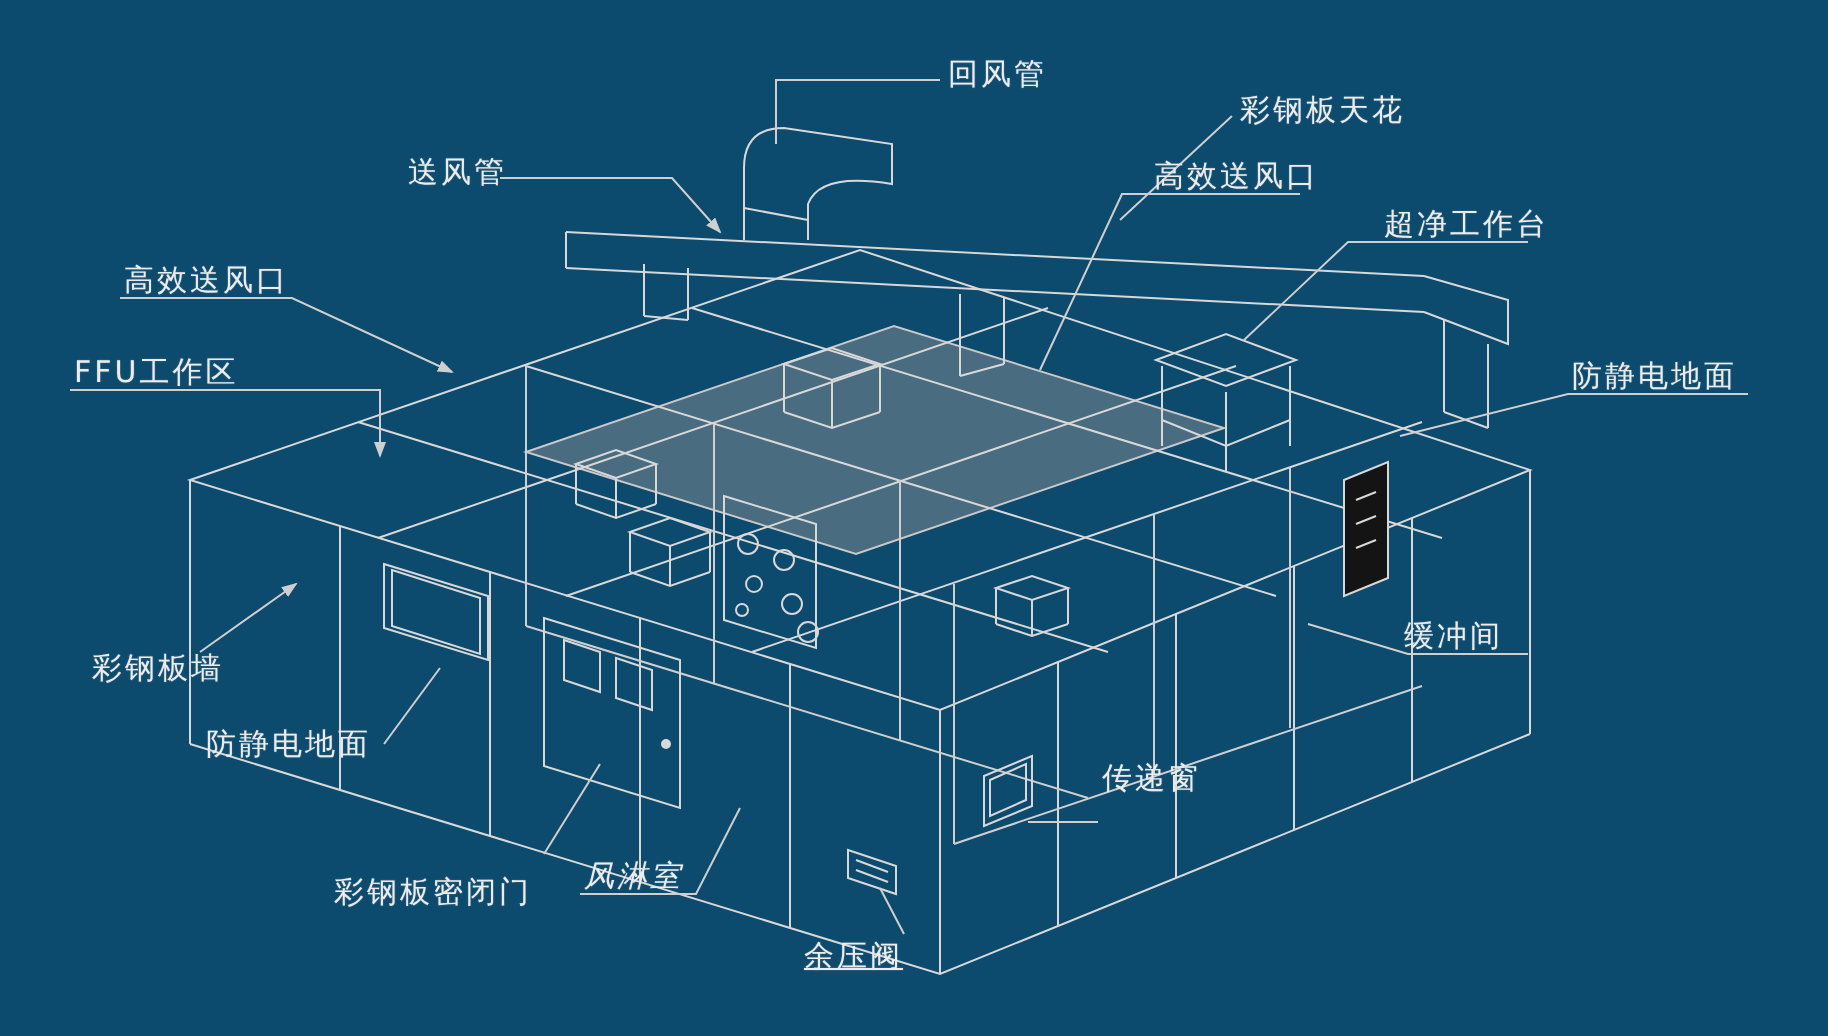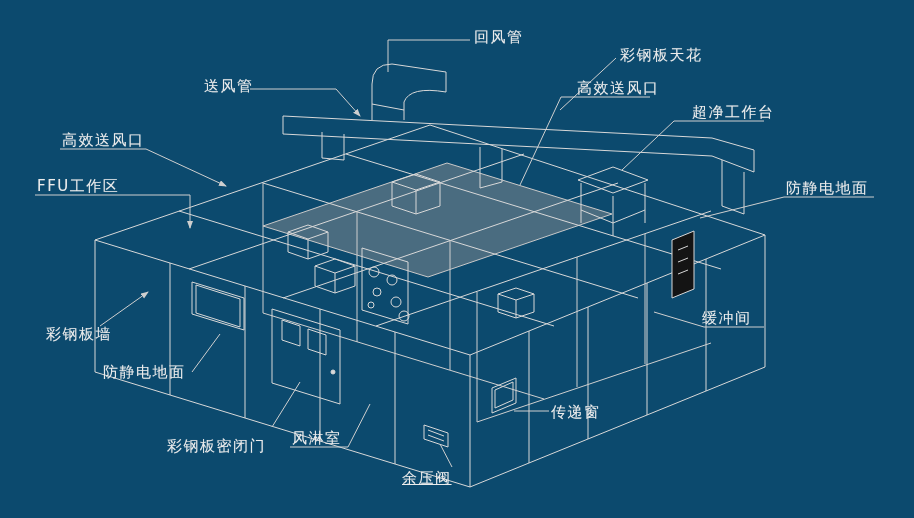--- a/index.html
+++ b/index.html
@@ -189,17 +189,17 @@
       <div class="label" style="left: 204px; top: 77px; color: rgb(236, 236, 236);">送风管</div>
       <div class="label" style="left: 563px; top: 79px; color: rgb(236, 236, 236); margin-left: 14px;">高效送风口</div>
       <div class="label" style="left: 676px; top: 103px; color: rgb(236, 236, 236); margin-left: 16px;">超净工作台</div>
       <div class="label" style="left: 62px; top: 131px; color: rgb(236, 236, 236);">高效送风口</div>
       <div class="label" style="left: 37px; top: 177px; color: rgb(236, 236, 236);">FFU工作区</div>
       <div class="label" style="left: 786px; top: 179px; color: rgb(236, 236, 236);">防静电地面</div>
       <div class="label" style="left: 46px; top: 325px; color: rgb(236, 236, 236);">彩钢板墙</div>
       <div class="label" style="left: 103px; top: 363px; color: rgb(236, 236, 236);">防静电地面</div>
       <div class="label" style="left: 678px; top: 309px; color: rgb(236, 236, 236); margin-left: 24px;">缓冲间</div>
       <div class="label" style="left: 167px; top: 417px; color: rgb(236, 236, 236); margin-top: 20px;">彩钢板密闭门</div>
-      <div class="label" style="left: 292px; top: 429px; color: rgb(236, 236, 236);">风淋室</div>
-      <div class="label" style="left: 551px; top: 403px; color: rgb(236, 236, 236);">传递窗</div>
+      <div class="label" style="left: 292px; top: 429px; color: rgb(236, 236, 236); font-style: italic;">风淋室</div>
+      <div class="label" style="left: 551px; top: 380px; color: rgb(236, 236, 236);">传递窗</div>
       <div class="label" style="left: 402px; top: 469px; color: rgb(236, 236, 236); text-decoration: underline;">余压阀</div>
     </div>
 </div>
 
 </body></html>

